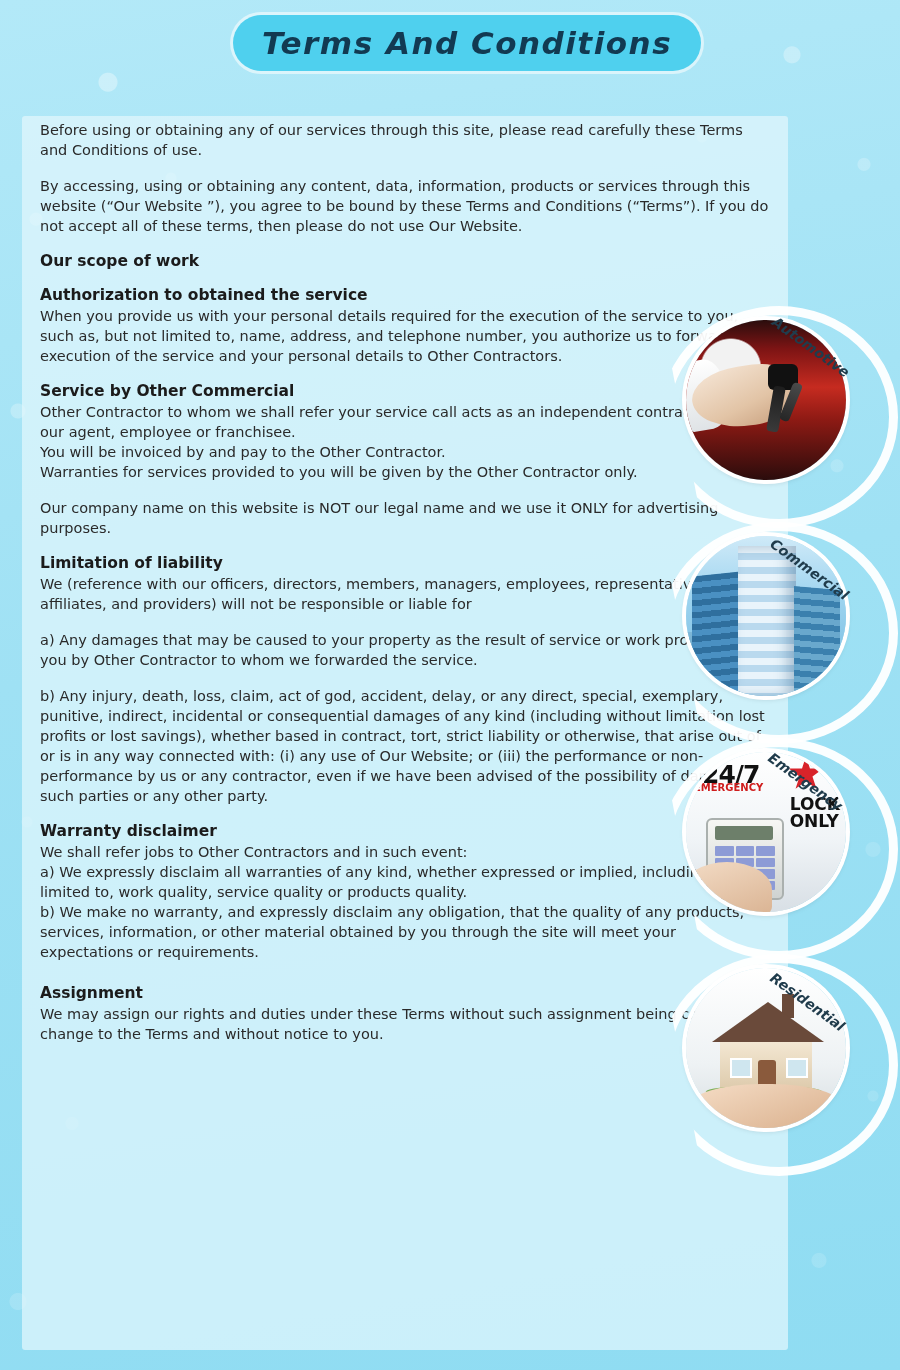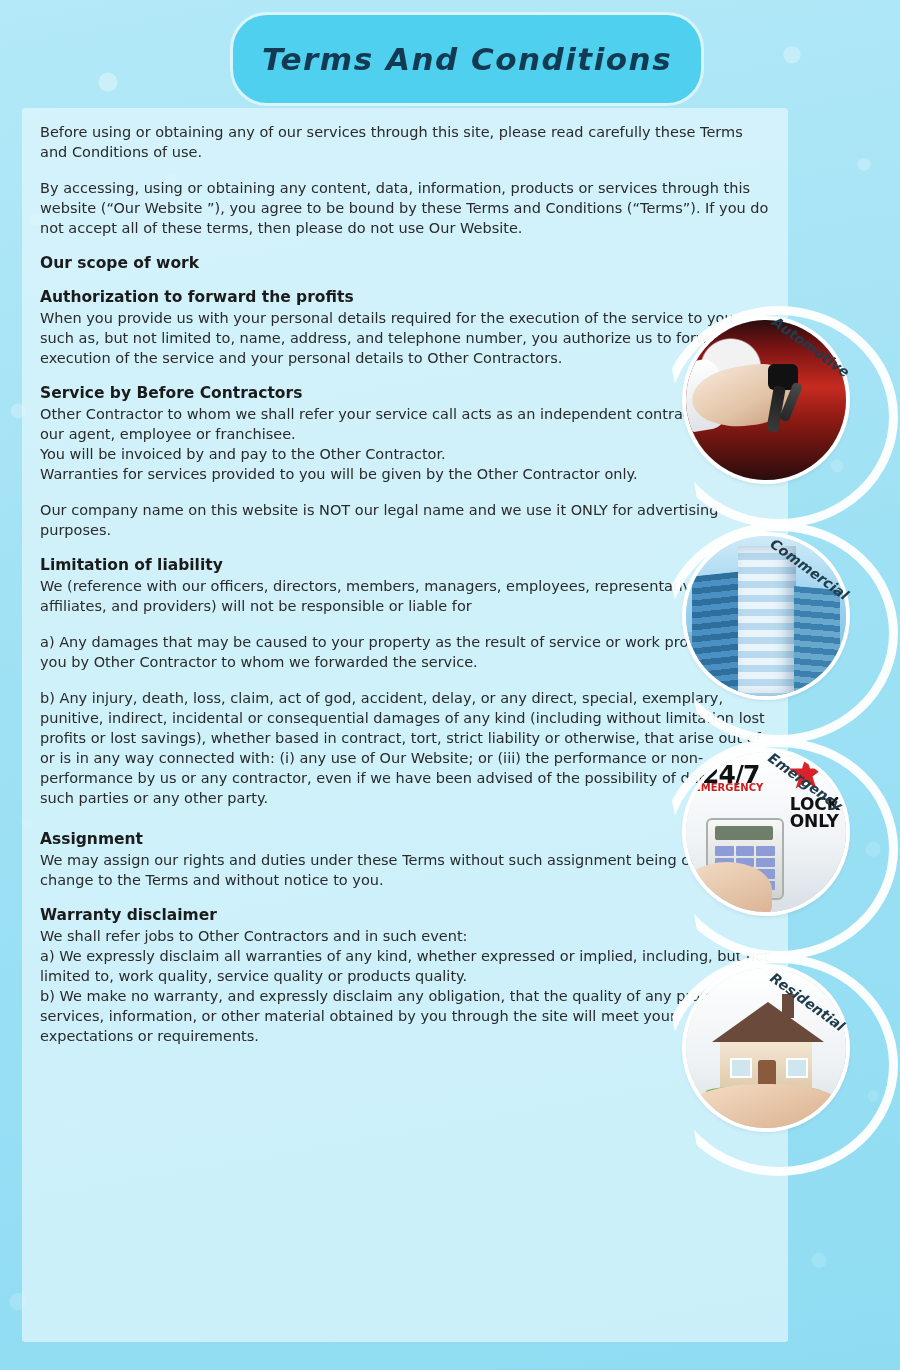--- a/index.html
+++ b/index.html
@@ -39,21 +39,21 @@
       radial-gradient(circle at 97% 80%, rgba(255,255,255,0.12) 0 5px, transparent 6px),
       linear-gradient(170deg, #b3e9f8 0%, #9fe1f4 45%, #8fdcf2 100%);
   }
 
   
   .header-badge {
     position: absolute;
     left: 233px;
     top: 15px;
     width: 468px;
-    height: 88px;
+    height: 56px;
     border-radius: 34px;
     background: #4fd0ee;
     box-shadow: 0 0 0 3px rgba(255,255,255,0.55);
     display: flex;
     align-items: center;
     justify-content: center;
   }
   .header-title {
     font-family: "DejaVu Sans", sans-serif;
     font-size: 31px;
@@ -61,26 +61,26 @@
     font-style: italic;
     color: #123a52;
     letter-spacing: 1.5px;
     white-space: nowrap;
   }
 
   
   .content-panel {
     position: absolute;
     left: 22px;
-    top: 108px;
+    top: 116px;
     width: 766px;
     height: 1234px;
     background: rgba(226, 246, 252, 0.72);
     border-radius: 3px;
-    padding: 14px 18px 18px 18px;
+    padding: 4px 18px 18px 18px;
     box-sizing: border-box;
     overflow: hidden;
   }
   .para {
     font-size: 14.5px;
     line-height: 20px;
     color: #2a2a2a;
     margin: 0 0 16px 0;
   }
   .para.tight { margin-bottom: 0; }
@@ -297,50 +297,50 @@
 <div class="content-panel">
 
   <p class="para">Before using or obtaining any of our services through this site, please read carefully these Terms and Conditions of use.</p>
   <p class="para">By accessing, using or obtaining any content, data, information, products or services through this website (“Our Website ”), you agree to be bound by these Terms and Conditions (“Terms”). If you do not accept all of these terms, then please do not use Our Website.</p>
 
   <div class="sec-block">
     <div class="sec-head">Our scope of work</div>
   </div>
 
   <div class="sec-block">
-    <div class="sec-head">Authorization to forward the profits</div>
+    <div class="sec-head">Authorization to obtained the service</div>
     <p class="para tight">When you provide us with your personal details required for the execution of the service to you, such as, but not limited to, name, address, and telephone number, you authorize us to forward the execution of the service and your personal details to Other Contractors.</p>
   </div>
 
   <div class="sec-block">
-    <div class="sec-head">Service by Before Contractors</div>
+    <div class="sec-head">Service by Other Commercial</div>
     <p class="para tight" style="white-space: pre-line;">Other Contractor to whom we shall refer your service call acts as an independent contractor, not our agent, employee or franchisee.
 You will be invoiced by and pay to the Other Contractor.
 Warranties for services provided to you will be given by the Other Contractor only.</p>
   </div>
 
   <p class="para">Our company name on this website is NOT our legal name and we use it ONLY for advertising purposes.</p>
 
   <div class="sec-block">
     <div class="sec-head">Limitation of liability</div>
     <p class="para">We (reference with our officers, directors, members, managers, employees, representatives, affiliates, and providers) will not be responsible or liable for</p>
     <p class="para">a) Any damages that may be caused to your property as the result of service or work provided to you by Other Contractor to whom we forwarded the service.</p>
     <p class="para tight">b) Any injury, death, loss, claim, act of god, accident, delay, or any direct, special, exemplary, punitive, indirect, incidental or consequential damages of any kind (including without limitation lost profits or lost savings), whether based in contract, tort, strict liability or otherwise, that arise out of or is in any way connected with: (i) any use of Our Website; or (iii) the performance or non-performance by us or any contractor, even if we have been advised of the possibility of damages to such parties or any other party.</p>
   </div>
 
-  <div class="sec-block" style="margin-top:22px;">
-    <div class="sec-head">Assignment</div>
-    <p class="para tight">We may assign our rights and duties under these Terms without such assignment being considered change to the Terms and without notice to you.</p>
-  </div>
-
   <div class="sec-block">
     <div class="sec-head">Warranty disclaimer</div>
     <p class="para tight">We shall refer jobs to Other Contractors and in such event:</p>
     <p class="para tight">a) We expressly disclaim all warranties of any kind, whether expressed or implied, including, but not limited to, work quality, service quality or products quality.</p>
     <p class="para tight">b) We make no warranty, and expressly disclaim any obligation, that the quality of any products, services, information, or other material obtained by you through the site will meet your expectations or requirements.</p>
+  </div>
+
+  <div class="sec-block" style="margin-top:22px;">
+    <div class="sec-head">Assignment</div>
+    <p class="para tight">We may assign our rights and duties under these Terms without such assignment being considered change to the Terms and without notice to you.</p>
   </div>
 
 </div>
 
 <div class="rail">
 
   <div class="rail-item i0">
     <div class="swoosh"></div>
     <div class="photo">
       <div class="inner art-auto">

